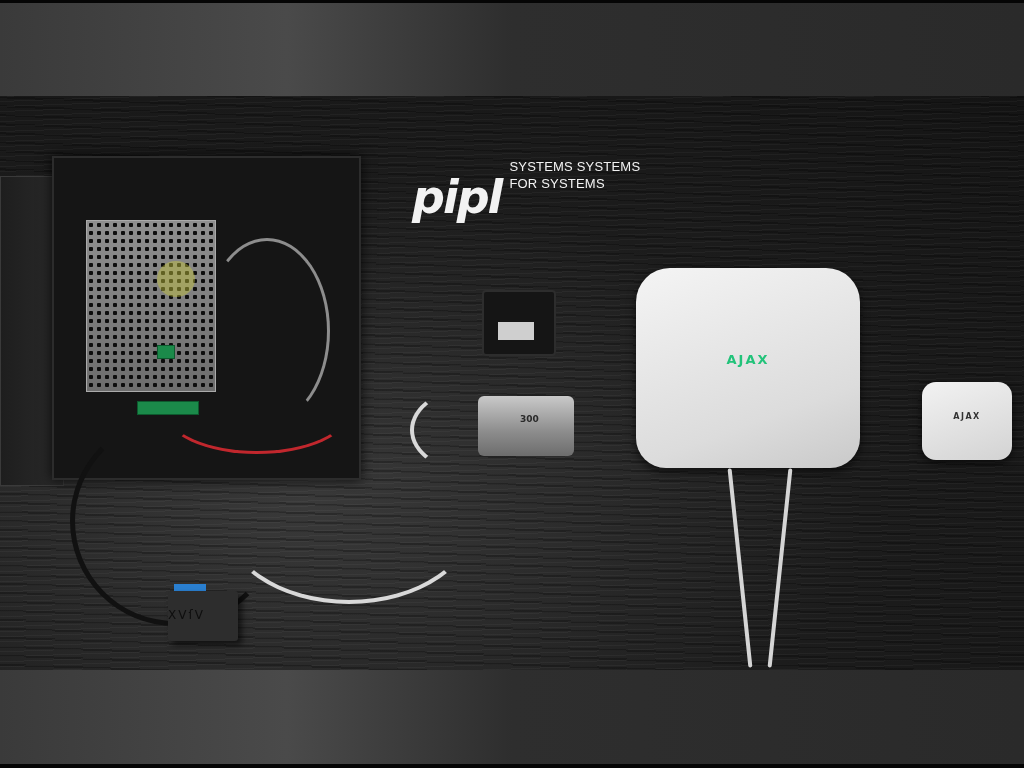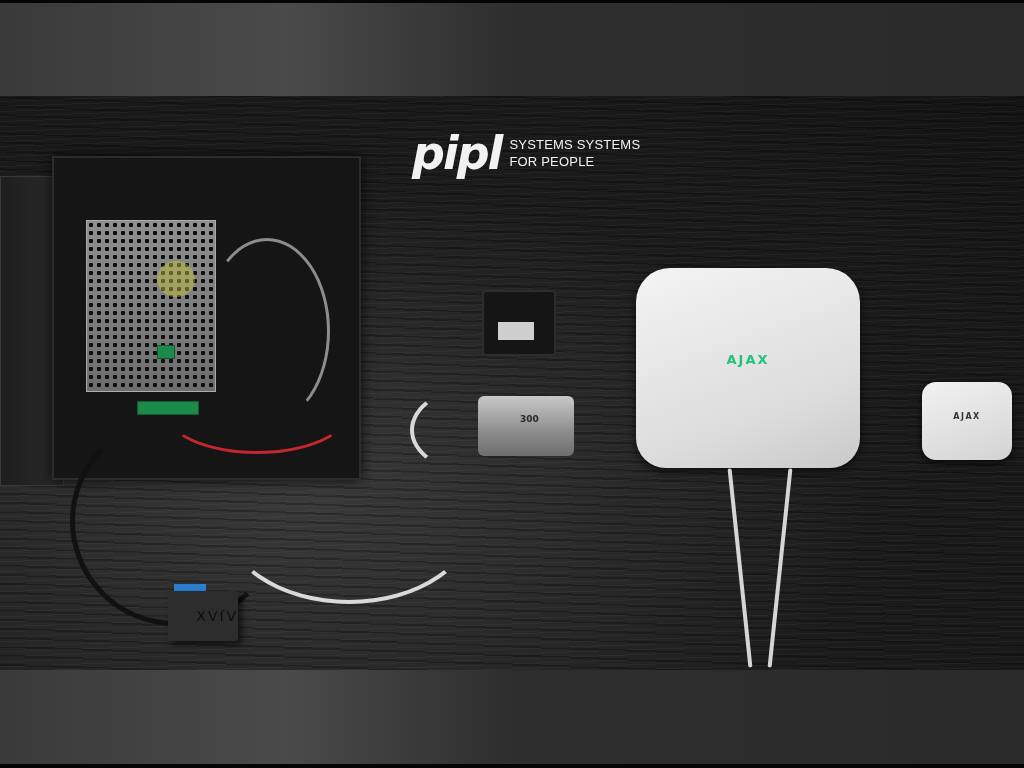--- a/index.html
+++ b/index.html
@@ -7,42 +7,42 @@
   .band { position:absolute; left:0; width:1024px; background:linear-gradient(90deg,#3a3a3a 0%,#4a4a4a 28%,#2e2e2e 50%,#2a2a2a 100%); }
   .band.top { top:0; height:96px; border-top:3px solid #050505; }
   .band.bottom { top:670px; height:94px; border-bottom:4px solid #050505; }
   .photo { position:absolute; left:0; top:96px; width:1024px; height:574px;
     background:
       repeating-linear-gradient(178deg, rgba(255,255,255,0.035) 0 1px, transparent 1px 5px),
       repeating-linear-gradient(182deg, rgba(0,0,0,0.25) 0 2px, transparent 2px 9px),
       radial-gradient(ellipse at 30% 70%, #3a3a3a 0%, #1c1c1c 55%, #141414 100%);
     overflow:hidden; }
   .logo { position:absolute; left:412px; top:130px; display:flex; align-items:center; gap:8px; color:#f2f2f2; }
-  .logo-mark { font-family:"DejaVu Sans", sans-serif; font-weight:bold; font-size:46px; letter-spacing:-2px; line-height:1; font-style:italic; }
+  .logo-mark { font-family:"DejaVu Sans", sans-serif; font-weight:bold; font-size:46px; letter-spacing:-2px; line-height:1; font-style:italic;margin-top:44px; }
   .logo-tag { font-family:"Liberation Sans", sans-serif; font-size:13px; line-height:17px; letter-spacing:0.2px; }
   
   .lid { position:absolute; left:0; top:80px; width:62px; height:308px; background:linear-gradient(90deg,#1e1e1e,#2a2a2a); border:1px solid #3a3a3a; }
   .box { position:absolute; left:52px; top:60px; width:305px; height:320px; background:#151515; border:2px solid #2c2c2c; box-shadow:0 0 12px rgba(0,0,0,.8); }
   .psu { position:absolute; left:32px; top:62px; width:128px; height:170px;
     background: radial-gradient(circle, #0d0d0d 2px, transparent 2.5px) 0 0/8px 8px, linear-gradient(#8f8f8f,#6d6d6d); border:1px solid #aaa; }
   .psu .yellow { position:absolute; left:70px; top:40px; width:38px; height:36px; border-radius:50%; background:rgba(200,200,60,.45); }
   .terminal { position:absolute; background:#1b8a4a; border:1px solid #0d5a2e; }
   .wire { position:absolute; border-radius:50%; border-style:solid; border-color:transparent; }
   
   .actuator { position:absolute; left:482px; top:194px; width:70px; height:62px; background:#151515; border:2px solid #2d2d2d; border-radius:4px; }
   .actuator .label { position:absolute; left:14px; top:30px; width:36px; height:18px; background:#cfcfcf; }
   .valve-body { position:absolute; left:478px; top:300px; width:96px; height:60px; background:linear-gradient(#c9c9c9,#8c8c8c 60%,#6d6d6d); border-radius:6px; }
   .valve-body .mark { position:absolute; left:42px; top:18px; font-size:9px; color:#2a2a2a; font-weight:bold; }
   
   .hub { position:absolute; left:636px; top:172px; width:224px; height:200px; background:linear-gradient(160deg,#f4f4f4,#dcdcdc 70%,#c9c9c9); border-radius:34px 34px 30px 30px; box-shadow:0 4px 10px rgba(0,0,0,.6); }
   .hub .brand { position:absolute; width:100%; top:84px; text-align:center; font-size:13px; font-weight:bold; color:#22c37a; letter-spacing:2px; }
   .sensor { position:absolute; left:922px; top:286px; width:90px; height:78px; background:linear-gradient(160deg,#f2f2f2,#d3d3d3); border-radius:14px; box-shadow:0 3px 8px rgba(0,0,0,.6); }
   .sensor .brand { position:absolute; width:100%; top:30px; text-align:center; font-size:8px; color:#333; letter-spacing:1.5px; font-weight:bold; }
   .relay { position:absolute; left:168px; top:495px; width:70px; height:50px; background:#2d2d2d; border-radius:3px; box-shadow:4px 4px 6px rgba(0,0,0,.6); }
-  .relay .brand { position:absolute; width:100%; top:17px; text-align:right; font-size:14px; color:#0e0e0e; letter-spacing:2px; }
+  .relay .brand { position:absolute; width:100%; top:17px; text-align:left; font-size:12px; color:#0e0e0e; letter-spacing:2px; }
   .relay-term { position:absolute; left:174px; top:488px; width:32px; height:12px; background:#2a7fd0; }
   .cable-white { position:absolute; border:4px solid #d9d9d9; border-color:#d9d9d9 transparent transparent transparent; border-radius:50%; }
   .vcable { position:absolute; width:4px; background:#d5d5d5; border-radius:2px; }
 </style>
 </head>
 <body>
 
 <div class="band top"></div>
 
 <div class="photo">
@@ -81,17 +81,17 @@
 
   <div class="sensor">
     <div class="brand">AJAX</div>
   </div>
 </div>
 
 <div class="logo">
   <div class="logo-mark">pipl</div>
   <div class="logo-tag">
     <div>SYSTEMS SYSTEMS</div>
-    <div>FOR PEOPLE</div>
+    <div>FOR SYSTEMS</div>
   </div>
 </div>
 
 <div class="band bottom"></div>
 
 </body></html>

